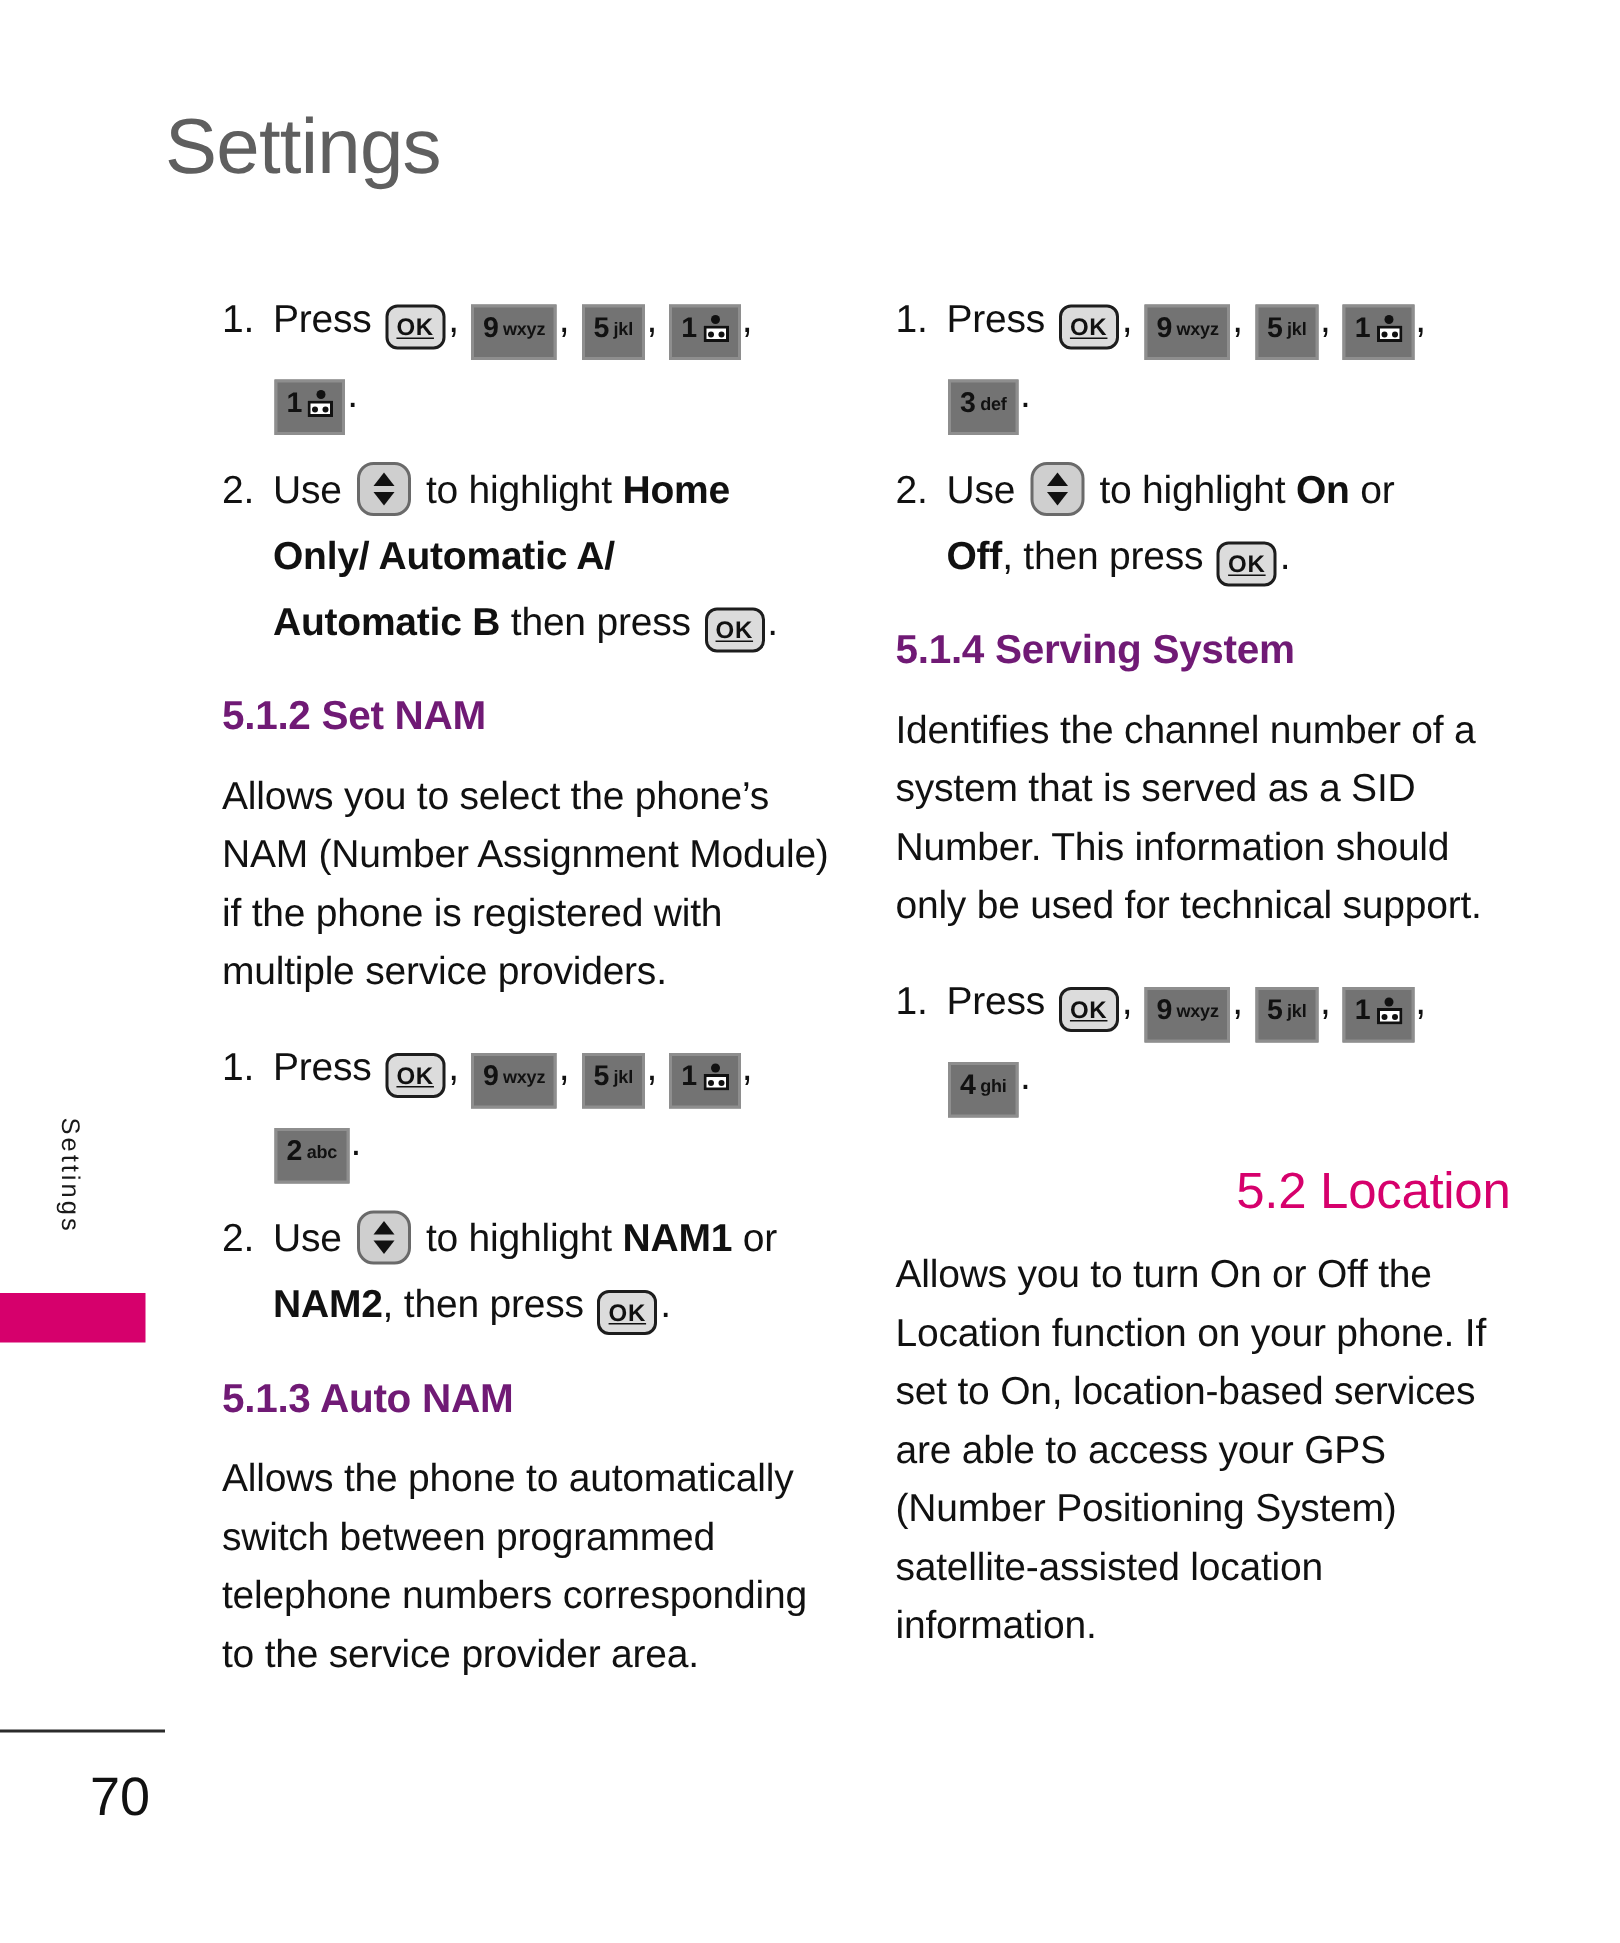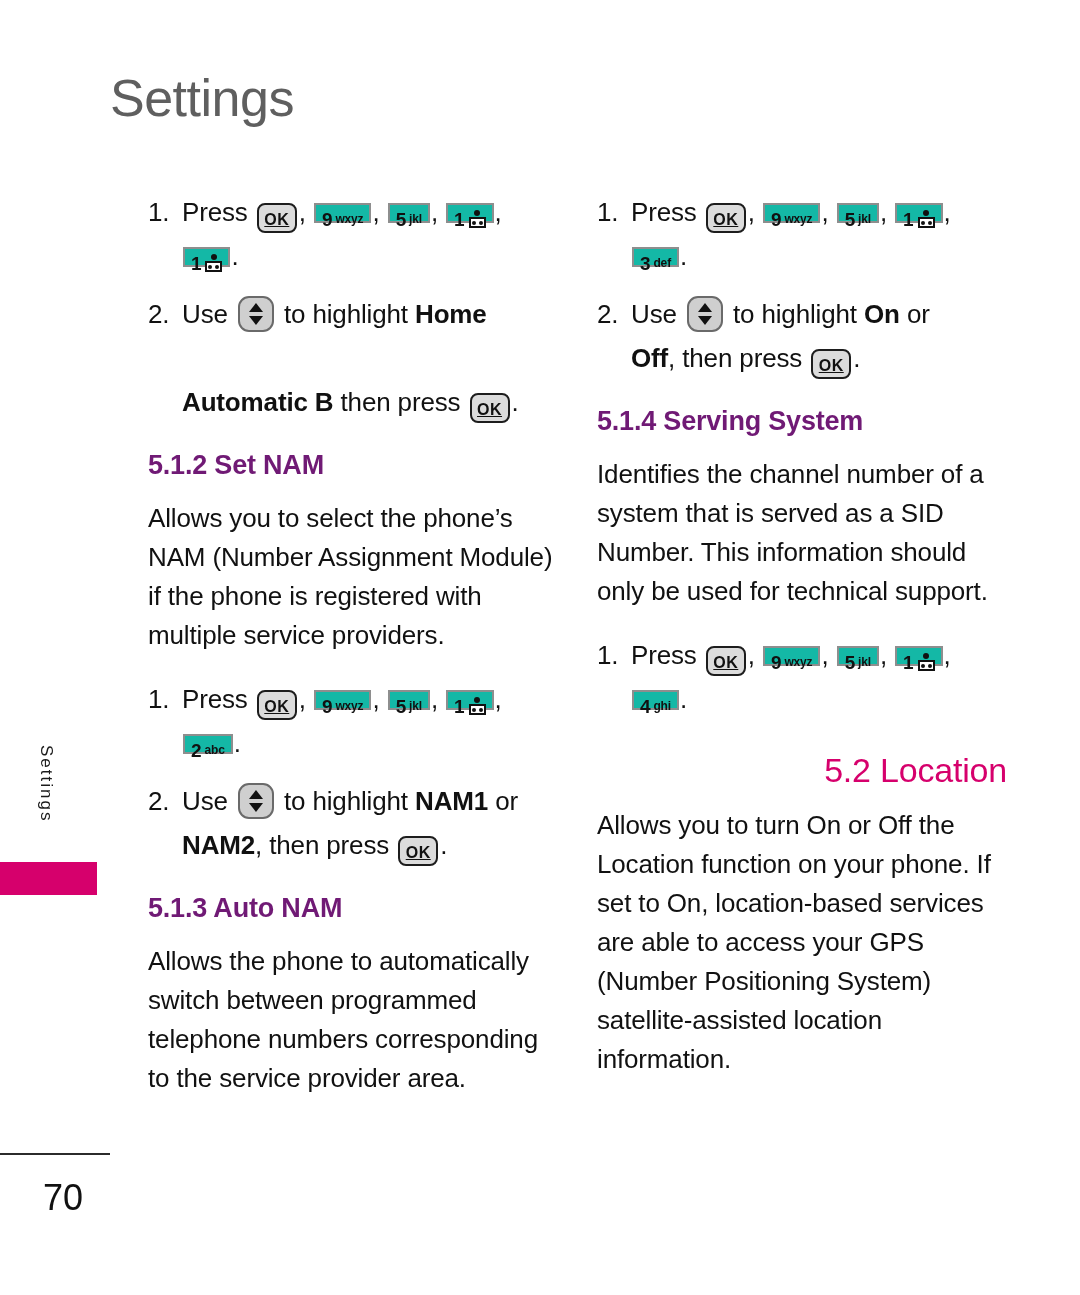--- a/index.html
+++ b/index.html
@@ -58,21 +58,21 @@
   #footer-rule {
     position: absolute;
     left: 0px;
     top: 1153px;
     width: 110px;
     height: 2px;
     background: #2b2b2b;
   }
   #page-number {
     position: absolute;
-    left: 43px;
+    left: 60px;
     top: 1180px;
     font-size: 36px;
     color: #111111;
     line-height: 1;
   }
 
   
   .column {
     position: absolute;
     top: 190px;
@@ -121,23 +121,23 @@
     display: inline-block;
     width: 34px;
   }
   .step b { font-weight: bold; }
 
   
   .key {
     display: inline-block;
     vertical-align: -5px;
     box-sizing: border-box;
-    background: #14b8a6;
+    background: #737373;
     border: 2px solid #8e8e8e;
-    height: 20px;
+    height: 37px;
     padding: 0 6px;
     line-height: 25px;
     white-space: nowrap;
     margin: 0 1px;
   }
   .key .kd {
     font-size: 19px;
     font-weight: bold;
     color: #111;
     vertical-align: middle;
@@ -255,21 +255,21 @@
     <span class="key"><span class="kd">1</span><span class="vm"><span class="vm-dot"></span><span class="vm-body"></span><span class="vm-r1"></span><span class="vm-r2"></span></span></span><span>,</span>
     <br>
     <span class="indent"></span><span class="key"><span class="kd">1</span><span class="vm"><span class="vm-dot"></span><span class="vm-body"></span><span class="vm-r1"></span><span class="vm-r2"></span></span></span><span>.</span>
   </div>
 
   <div class="step">
     <span class="num">2.</span><span>Use</span>
     <span class="key-nav"><span class="tri-up"></span><span class="tri-dn"></span></span>
     <span>to highlight</span>
     <b>Home</b><br>
-    <span class="indent"></span><br>
+    <span class="indent"></span><b>Only/ Automatic A/</b><br>
     <span class="indent"></span><b>Automatic B</b>
     <span>then press</span>
     <span class="key-ok"><span class="kd">OK</span></span><span>.</span>
   </div>
 
   <div class="section-heading">5.1.2 Set NAM</div>
   <p class="body-text">Allows you to select the phone’s NAM (Number Assignment Module) if the phone is registered with multiple service providers.</p>
 
   <div class="step">
     <span class="num">1.</span><span>Press</span>

